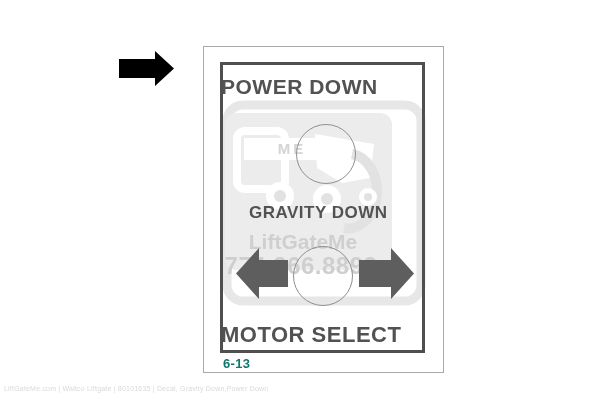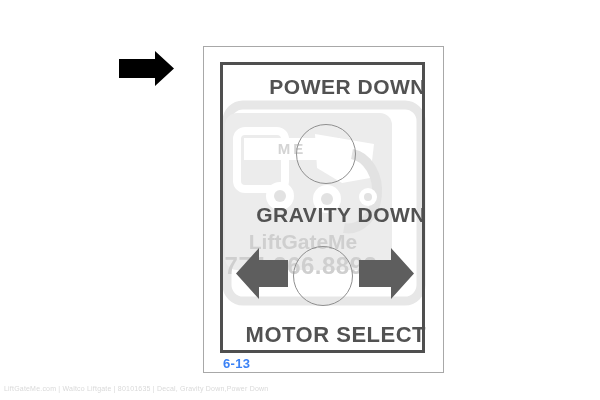--- a/index.html
+++ b/index.html
@@ -18,40 +18,40 @@
   }
   .inner-frame {
     position: absolute; left: 16px; top: 15px;
     width: 205px; height: 291px;
     border: 3px solid #4f4f4f;
     z-index: 3;
   }
   .watermark-svg { position: absolute; left: 0; top: 0; z-index: 1; }
   .decal-text {
     position: absolute; left: 17px; width: 205px;
-    text-align: right; font-weight: bold;
+    text-align: left; font-weight: bold;
     color: #525252; letter-spacing: 0.5px;
     z-index: 2;
   }
   .t-power   { top: 28px;  font-size: 21px; }
-  .t-gravity { top: 156px; font-size: 21px; }
+  .t-gravity { top: 156px; font-size: 17px; padding-left: 28px; }
   .t-motor   { top: 275px; font-size: 22px; }
   .selector-circle {
     position: absolute; width: 60px; height: 60px;
     border: 1px solid #8f8f8f; border-radius: 50%;
     background: transparent; z-index: 2;
   }
   .circle-top    { left: 92px; top: 77px; }
   .circle-bottom { left: 89px; top: 199px; }
   .arrows-svg { position: absolute; left: 0; top: 0; z-index: 2; }
   .decal-footer {
     position: absolute; left: 17px; top: 306px; width: 205px; height: 20px;
     display: flex; justify-content: space-between; align-items: center;
     padding: 0 2px;
-    font-size: 13px; font-weight: bold; color: #3b82f6; letter-spacing: 0.3px;
+    font-size: 13px; font-weight: bold; color: #0f766e; letter-spacing: 0.3px;
     z-index: 2;
   }
 
   
   .page-caption {
     position: absolute; left: 4px; top: 385px;
     font-size: 7px; color: #d9d9d9; letter-spacing: 0.2px;
   }
 </style>
 </head>

